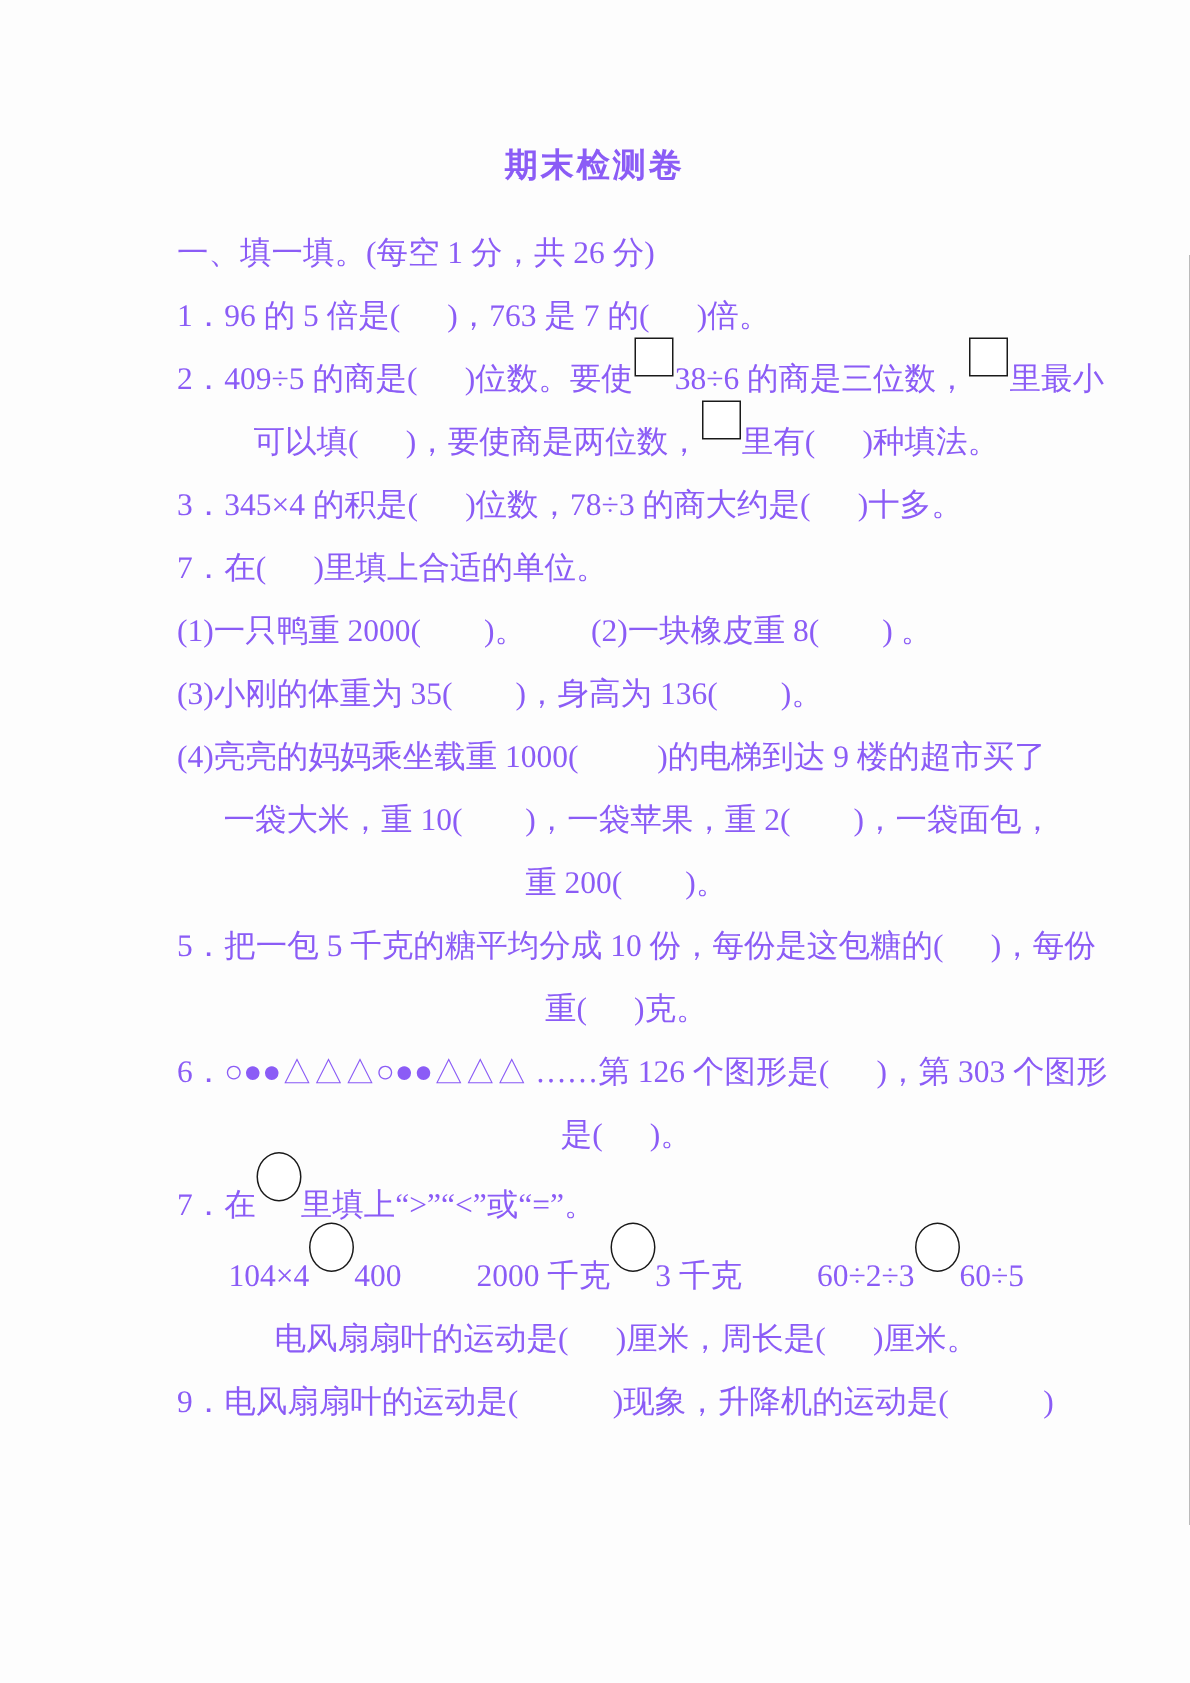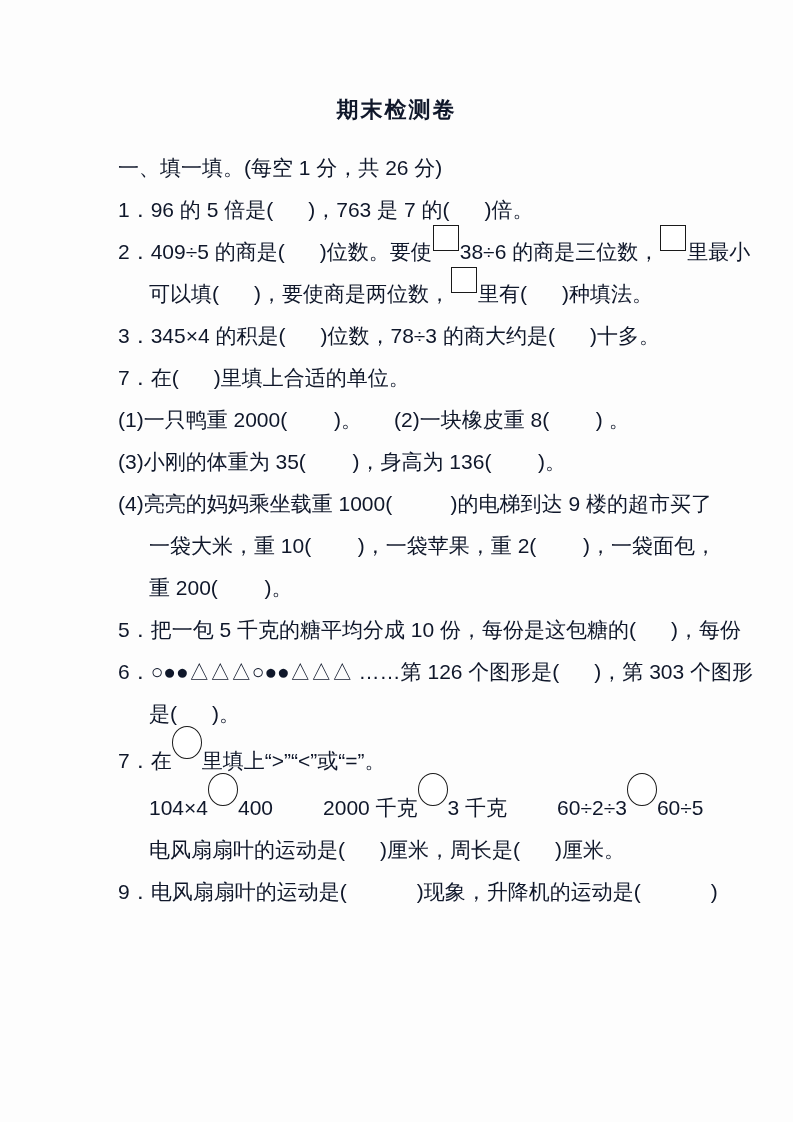--- a/index.html
+++ b/index.html
@@ -3,41 +3,41 @@
 <meta charset="utf-8">
 <style>
   html, body { margin: 0; padding: 0; background: #888; }
   .page {
     position: relative;
     width: 793px;
     height: 1122px;
     margin: 0 auto;
     background: #fdfdfd;
     overflow: hidden;
-    font-family: Liberation Sans, sans-serif;
-    color: #0f172a;
+    font-family: Liberation Serif, serif;
+    color: #8b5cf6;
   }
   .title {
     padding-top: 95px;
     text-align: center;
     font-size: 22px;
     line-height: 29px;
     font-weight: 700;
     letter-spacing: 2px;
   }
   .content {
     margin: 23px 0 0 118px;
     width: 568px;
   }
   .line {
     font-size: 21px;
     line-height: 42px;
     white-space: pre;
   }
-  .cont { padding-left: 31px; }
+  .cont { padding-left: 31px; text-align: center; }
   .col1 { display: inline-block; width: 276px; }
   
   .sq {
     display: inline-block;
     width: 24px; height: 24px;
     border: 1.6px solid #1a1a1a;
     background: #fff;
     position: relative;
     top: 5px;
     margin: 0 1px;
@@ -78,20 +78,21 @@
     <div class="line">3．345×4 的积是(      )位数，78÷3 的商大约是(      )十多。</div>
 
     <div class="line">7．在(      )里填上合适的单位。</div>
     <div class="line"><span class="col1">(1)一只鸭重 2000(        )。</span><span>(2)一块橡皮重 8(        ) 。</span></div>
     <div class="line">(3)小刚的体重为 35(        )，身高为 136(        )。</div>
     <div class="line">(4)亮亮的妈妈乘坐载重 1000(          )的电梯到达 9 楼的超市买了</div>
     <div class="line cont">一袋大米，重 10(        )，一袋苹果，重 2(        )，一袋面包，</div>
     <div class="line cont">重 200(        )。</div>
 
     <div class="line">5．把一包 5 千克的糖平均分成 10 份，每份是这包糖的(      )，每份</div>
+    <div class="line cont">重(      )克。</div>
 
     <div class="line">6．○●●△△△○●●△△△ ……第 126 个图形是(      )，第 303 个图形</div>
     <div class="line cont">是(      )。</div>
 
     <div class="line"><span>7．在</span><span class="circ"></span><span>里填上“&gt;”“&lt;”或“=”。</span></div>
     <div class="line cont"><span class="item"><span>104×4</span><span class="circ"></span><span>400</span></span><span class="item"><span>2000 千克</span><span class="circ"></span><span>3 千克</span></span><span class="item"><span>60÷2÷3</span><span class="circ"></span><span>60÷5</span></span></div>
 
     <div class="line cont">电风扇扇叶的运动是(      )厘米，周长是(      )厘米。</div>
 
     <div class="line">9．电风扇扇叶的运动是(            )现象，升降机的运动是(            )</div>

